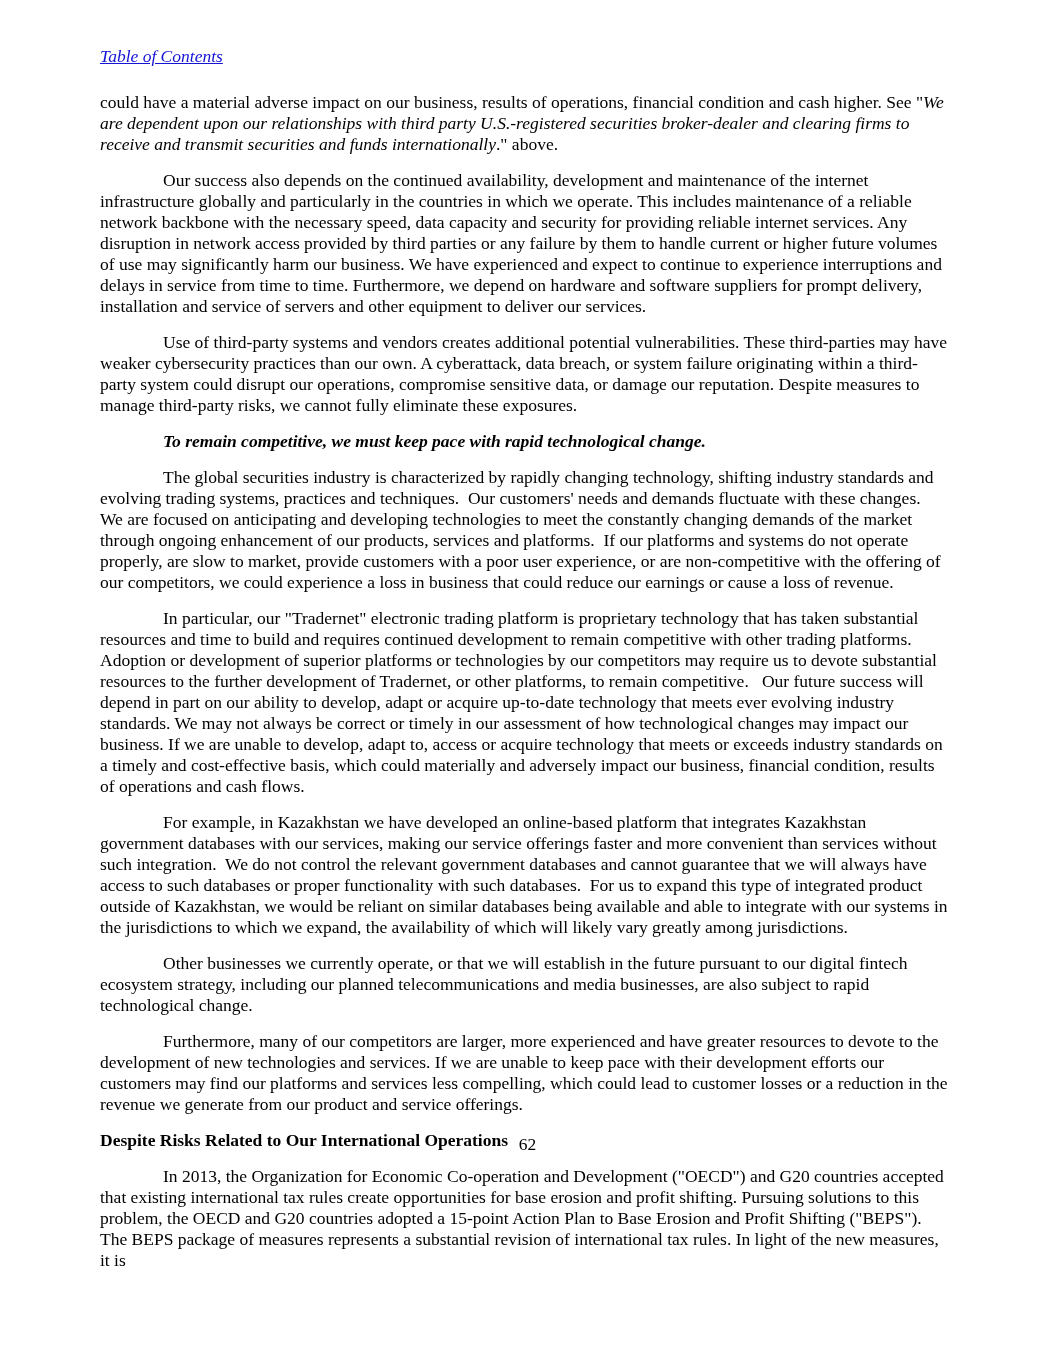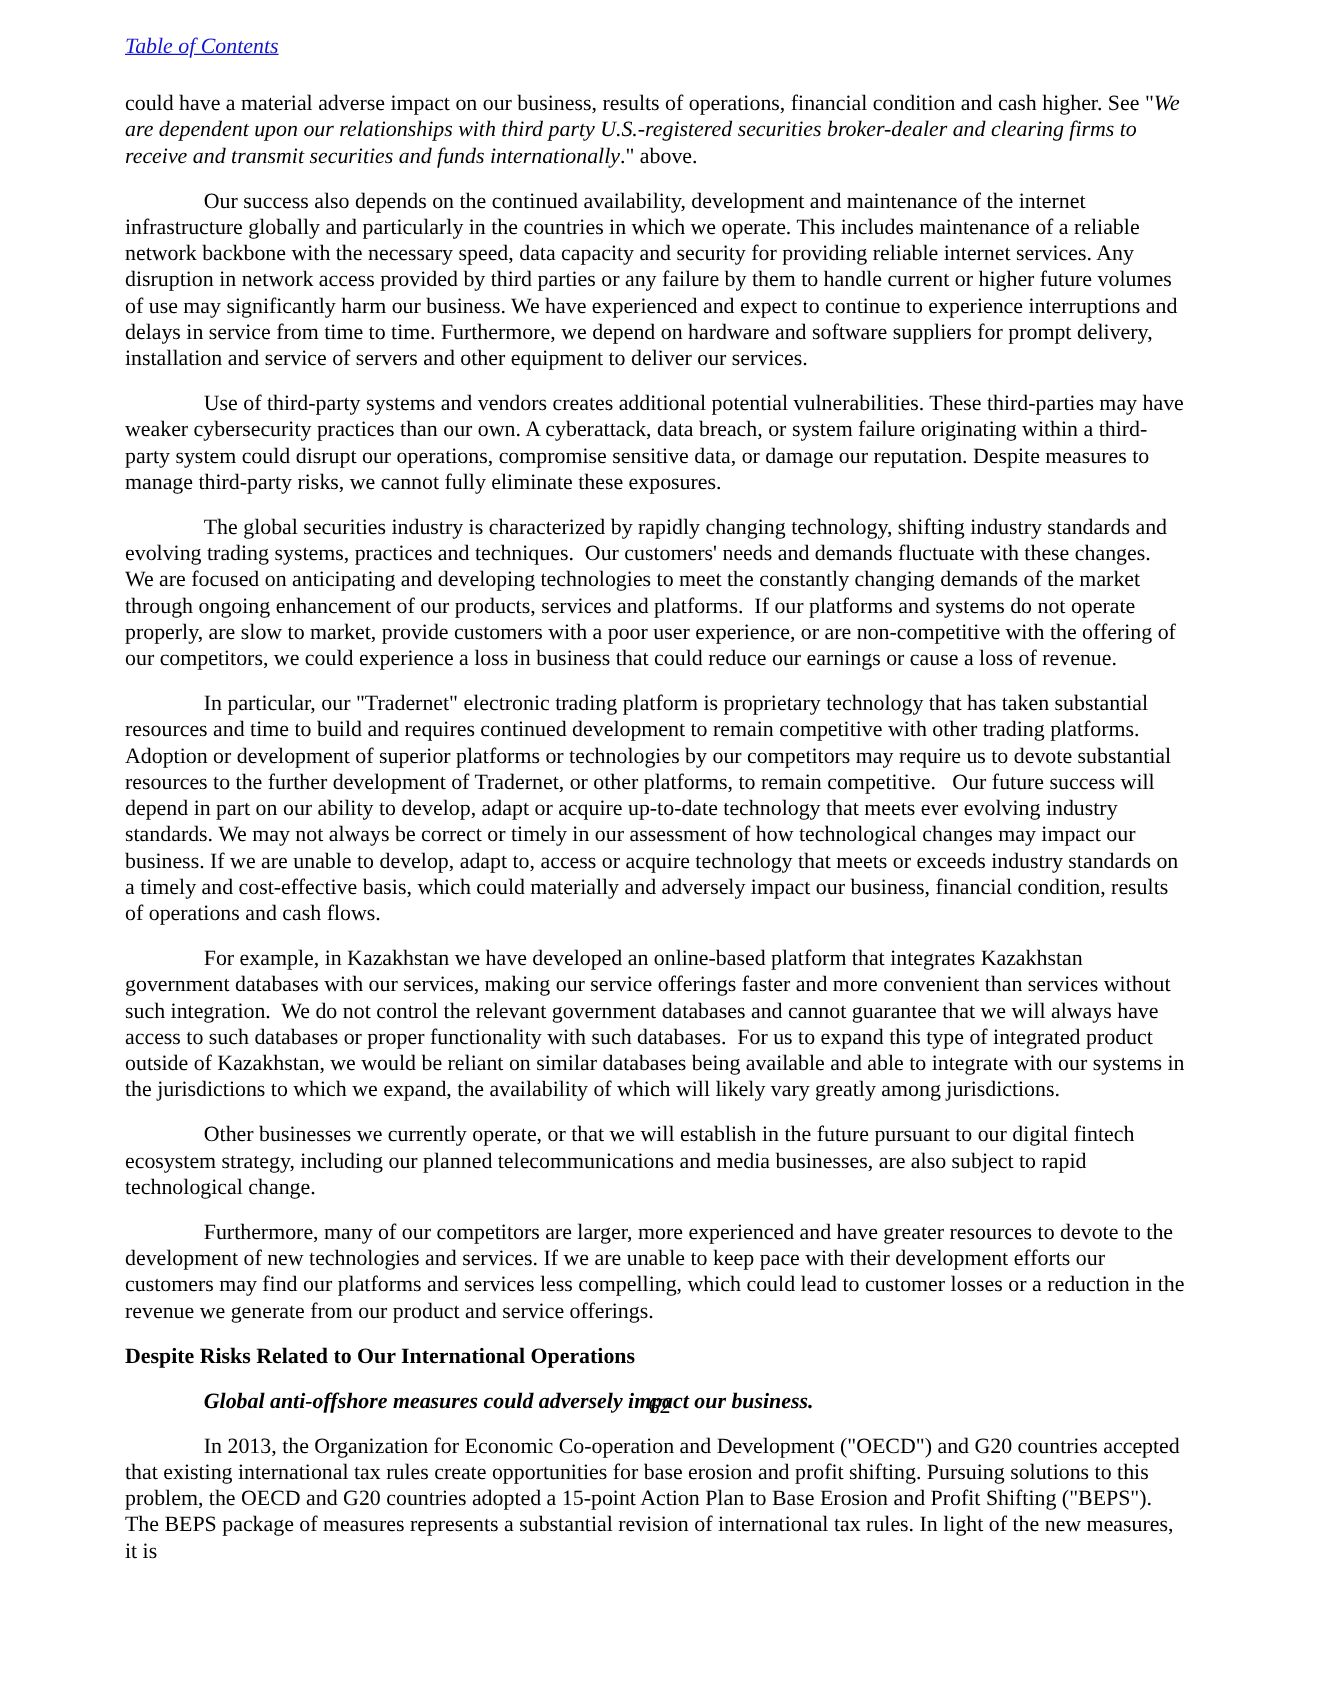--- a/index.html
+++ b/index.html
@@ -14,20 +14,21 @@
     font-family: "Liberation Serif", "DejaVu Serif", serif;
     color: #000000;
     overflow: hidden;
   }
   .page {
     position: relative;
     box-sizing: border-box;
     width: 1055px;
     height: 1161px;
     padding: 26px 104px 0 100px;
+    margin-top: 20px;
   }
   .toc-link {
     display: inline-block;
     font-size: 17.5px;
     line-height: 21px;
     font-style: italic;
     color: #1414d4;
     text-decoration: underline;
     margin-bottom: 25px;
     cursor: pointer;
@@ -75,32 +76,32 @@
 <div class="page">
 
   <a href="#" class="toc-link">Table of Contents</a>
 
   <p class="para no-indent"><span>could have a material adverse impact on our business, results of operations, financial condition and cash higher. See "</span><em>We are dependent upon our relationships with third party U.S.-registered securities broker-dealer and clearing firms to receive and transmit securities and funds internationally</em><span>." above.</span></p>
 
   <p class="para">Our success also depends on the continued availability, development and maintenance of the internet infrastructure globally and particularly in the countries in which we operate. This includes maintenance of a reliable network backbone with the necessary speed, data capacity and security for providing reliable internet services. Any disruption in network access provided by third parties or any failure by them to handle current or higher future volumes of use may significantly harm our business. We have experienced and expect to continue to experience interruptions and delays in service from time to time. Furthermore, we depend on hardware and software suppliers for prompt delivery, installation and service of servers and other equipment to deliver our services.</p>
 
   <p class="para">Use of third-party systems and vendors creates additional potential vulnerabilities. These third-parties may have weaker cybersecurity practices than our own. A cyberattack, data breach, or system failure originating within a third-party system could disrupt our operations, compromise sensitive data, or damage our reputation. Despite measures to manage third-party risks, we cannot fully eliminate these exposures.</p>
 
+  <p class="heading-bi">To remain competitive, we must keep pace with rapid technological change.</p>
 
   <p class="para">The global securities industry is characterized by rapidly changing technology, shifting industry standards and evolving trading systems, practices and techniques.  Our customers' needs and demands fluctuate with these changes.  We are focused on anticipating and developing technologies to meet the constantly changing demands of the market through ongoing enhancement of our products, services and platforms.  If our platforms and systems do not operate properly, are slow to market, provide customers with a poor user experience, or are non-competitive with the offering of our competitors, we could experience a loss in business that could reduce our earnings or cause a loss of revenue.</p>
 
   <p class="para">In particular, our "Tradernet" electronic trading platform is proprietary technology that has taken substantial resources and time to build and requires continued development to remain competitive with other trading platforms. Adoption or development of superior platforms or technologies by our competitors may require us to devote substantial resources to the further development of Tradernet, or other platforms, to remain competitive.   Our future success will depend in part on our ability to develop, adapt or acquire up-to-date technology that meets ever evolving industry standards. We may not always be correct or timely in our assessment of how technological changes may impact our business. If we are unable to develop, adapt to, access or acquire technology that meets or exceeds industry standards on a timely and cost-effective basis, which could materially and adversely impact our business, financial condition, results of operations and cash flows.</p>
 
   <p class="para">For example, in Kazakhstan we have developed an online-based platform that integrates Kazakhstan government databases with our services, making our service offerings faster and more convenient than services without such integration.  We do not control the relevant government databases and cannot guarantee that we will always have access to such databases or proper functionality with such databases.  For us to expand this type of integrated product outside of Kazakhstan, we would be reliant on similar databases being available and able to integrate with our systems in the jurisdictions to which we expand, the availability of which will likely vary greatly among jurisdictions.</p>
 
   <p class="para">Other businesses we currently operate, or that we will establish in the future pursuant to our digital fintech ecosystem strategy, including our planned telecommunications and media businesses, are also subject to rapid technological change.</p>
 
   <p class="para">Furthermore, many of our competitors are larger, more experienced and have greater resources to devote to the development of new technologies and services. If we are unable to keep pace with their development efforts our customers may find our platforms and services less compelling, which could lead to customer losses or a reduction in the revenue we generate from our product and service offerings.</p>
 
   <p class="heading-b">Despite Risks Related to Our International Operations</p>
 
-  <p class="heading-bi">Global anti-offshore measures could adversely impact our business.</p>
 
   <p class="para">In 2013, the Organization for Economic Co-operation and Development ("OECD") and G20 countries accepted that existing international tax rules create opportunities for base erosion and profit shifting. Pursuing solutions to this problem, the OECD and G20 countries adopted a 15-point Action Plan to Base Erosion and Profit Shifting ("BEPS"). The BEPS package of measures represents a substantial revision of international tax rules. In light of the new measures, it is</p>
 
   <div class="page-number">62</div>
 
 </div>
 
 </body></html>

